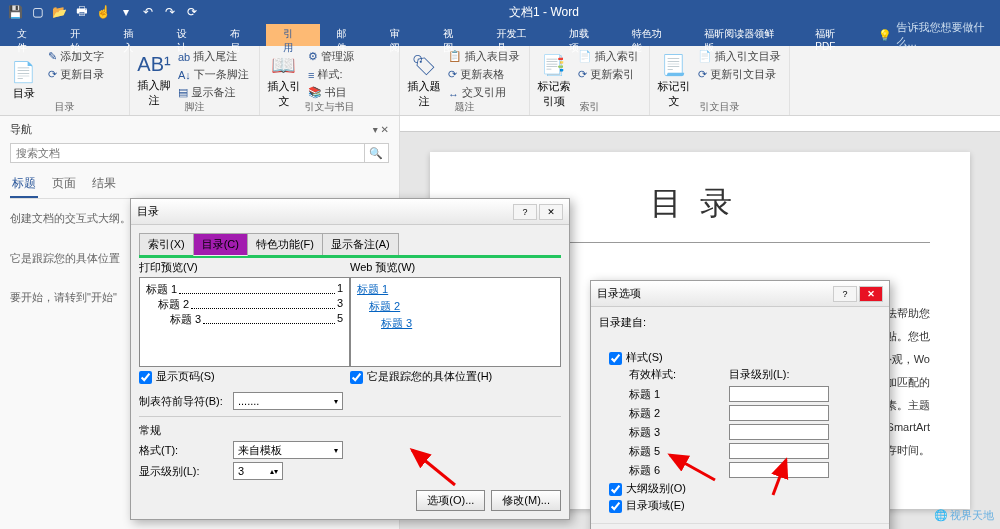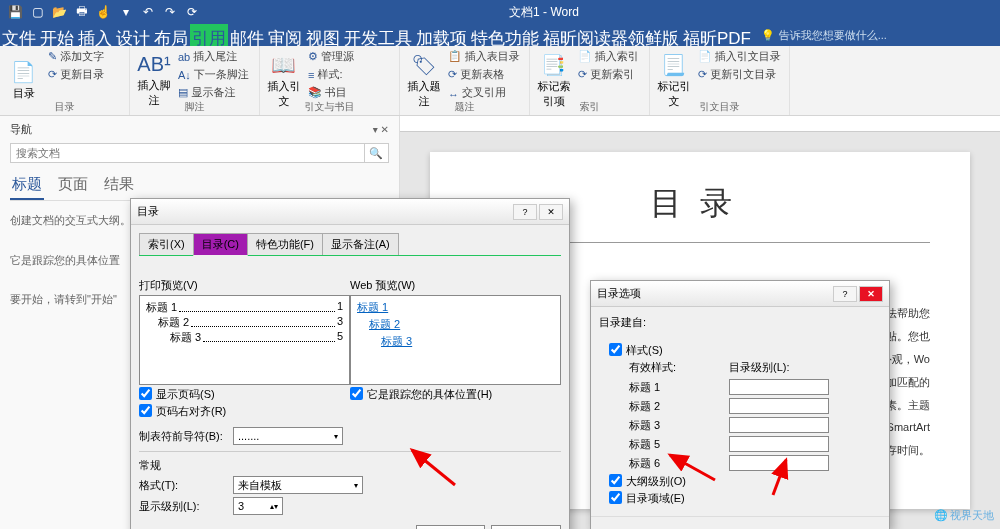--- a/index.html
+++ b/index.html
@@ -2,68 +2,68 @@
 <html><head>
 <meta charset="utf-8">
 <style>
 *{box-sizing:border-box;margin:0;padding:0;font-family:"Microsoft YaHei","Segoe UI",sans-serif;font-size:11px}
 body{width:1000px;height:529px;background:#fff;overflow:hidden;position:relative}
 .titlebar{height:24px;background:#2b579a;display:flex;align-items:center;color:#fff}
 .qat{display:flex;gap:2px;padding:0 6px}
 .qat-btn{width:20px;height:20px;display:flex;align-items:center;justify-content:center;color:#fff;font-size:12px}
 .title-center{flex:1;text-align:center;font-size:12px}
 .menubar{height:22px;background:#2b579a;display:flex}
-.menu-tab{padding:3px 2px;color:#fff;font-size:17px}
-.menu-tab.active{background:#22c55e;color:#2b579a}
+.menu-tab{padding:3px 17px;color:#fff;font-size:10px}
+.menu-tab.active{background:#fdba74;color:#2b579a}
 .tell-me{margin-left:8px;color:#cde;font-size:11px;display:flex;align-items:center;gap:4px}
 .ribbon{height:70px;background:#f3f3f3;border-bottom:1px solid #d4d4d4;display:flex}
 .rgroup{border-right:1px solid #e1e1e1;padding:2px 6px;display:flex;flex-direction:column;position:relative}
 .rgroup-label{position:absolute;bottom:1px;left:0;right:0;text-align:center;color:#666;font-size:10px}
 .rgroup-content{display:flex;gap:4px;flex:1}
 .big-btn{display:flex;flex-direction:column;align-items:center;justify-content:center;width:36px;font-size:10px;text-align:center;gap:2px}
 .big-btn .ico{font-size:20px;color:#2b579a}
 .small-btns{display:flex;flex-direction:column;gap:1px}
 .small-btn{display:flex;align-items:center;gap:3px;font-size:10px;color:#444;padding:1px 2px}
 .small-btn .ico{color:#2b579a;font-size:11px}
 .ruler{height:16px;background:#fff;border-bottom:1px solid #ccc;position:relative;color:#888;font-size:8px;padding-left:430px}
 .nav-pane{position:absolute;left:0;top:116px;width:400px;background:#f9f9f9;border-right:1px solid #ddd;height:413px;padding:6px 10px}
 .nav-title{font-size:13px;color:#333;margin-bottom:6px;display:flex;align-items:center;justify-content:space-between}
 .nav-close{color:#666;font-size:10px}
 .search-box{display:flex;margin-bottom:8px}
 .search-input{flex:1;border:1px solid #ccc;padding:3px 5px;font-size:11px}
 .search-btn{width:24px;border:1px solid #ccc;border-left:none;background:#fff;display:flex;align-items:center;justify-content:center}
 .nav-tabs{display:flex;gap:12px;border-bottom:1px solid #ddd;margin-bottom:10px}
-.nav-tab{padding:4px 2px;color:#666;font-size:15px}
+.nav-tab{padding:4px 2px;color:#666;font-size:12px}
 .nav-tab.active{color:#2b579a;border-bottom:2px solid #2b579a}
 .nav-body{color:#666;font-size:11px;line-height:1.8}
 .doc-area{position:absolute;left:400px;top:132px;right:0;height:397px;background:#e6e6e6;padding:20px 30px}
 .page{background:#fff;width:100%;height:100%;padding:30px 40px;box-shadow:0 2px 6px rgba(0,0,0,.2)}
 .doc-title{font-size:32px;font-family:"SimSun";text-align:center;letter-spacing:18px;color:#333;margin-bottom:16px}
 .doc-text{font-size:11px;color:#333;line-height:1.9;text-align:right}
 .doc-text p{margin-bottom:2px;padding-left:140px}
 
 
 .dialog{position:absolute;background:#f0f0f0;border:1px solid #9e9e9e;box-shadow:3px 3px 10px rgba(0,0,0,.3)}
 .dlg-title{height:26px;background:linear-gradient(#fff,#e8e8e8);border-bottom:1px solid #ccc;display:flex;align-items:center;padding:0 6px;font-size:12px}
 .dlg-title .spacer{flex:1}
 .dlg-btns{display:flex;gap:2px}
 .dlg-ctl{width:24px;height:16px;border:1px solid #ccc;background:#f5f5f5;font-size:9px;display:flex;align-items:center;justify-content:center}
 .dlg-ctl.close{background:#e81123;color:#fff;font-weight:bold}
 .dlg-body{padding:8px}
-.tabs{display:flex;border-bottom:1px solid #22c55e;margin-bottom:22px}
+.tabs{display:flex;border-bottom:3px solid #22c55e;margin-bottom:2px}
 .tab{padding:3px 8px;border:1px solid #aaa;border-bottom:none;margin-right:-1px;background:#e8e8e8;font-size:11px}
 .tab.active{background:#a21caf;border-bottom:1px solid #f0f0f0;margin-bottom:-1px}
 .preview-row{display:flex;margin-bottom:6px}
 .preview-col{flex:1}
 .preview-label{font-size:11px;margin-bottom:2px}
 .preview-box{border:1px solid #888;background:#fff;height:90px;padding:4px 6px;font-size:11px;overflow:hidden}
 .toc-line{display:flex;justify-content:space-between;font-family:SimSun}
 .toc-line .dots{flex:1;border-bottom:1px dotted #000;margin:0 2px 3px}
 .web-link{color:#0563c1;text-decoration:underline;display:block;margin-bottom:2px}
-.chk{display:flex;align-items:flex-start;gap:4px;font-size:11px;margin:2px 0}
+.chk{display:flex;align-items:flex-end;gap:4px;font-size:11px;margin:2px 0}
 .chk input{margin:0}
 .field-row{display:flex;align-items:center;gap:6px;margin:3px 0;font-size:11px}
 .field-row label{min-width:88px}
 .combo{border:1px solid #888;background:#fff;padding:1px 4px;font-size:11px;display:flex;align-items:center;justify-content:space-between;height:18px}
 .combo .arrow{font-size:8px}
 .section-label{font-size:11px;margin:6px 0 3px}
 .btn{border:1px solid #888;background:linear-gradient(#fff,#e4e4e4);padding:2px 10px;font-size:11px;min-width:64px;text-align:center}
 .dlg-footer{display:flex;justify-content:flex-end;gap:6px;padding:6px 8px;border-top:1px solid #ddd}
 
 .options-list{margin-left:30px}
@@ -321,24 +321,20 @@
           <div class="toc-line" style="padding-left:24px">
               <span>标题 3</span>
               <span class="dots"></span>
               <span>5</span>
             </div>
         </div>
         <label class="chk">
             <input type="checkbox" checked="" style="">
             <span>显示页码(S)</span>
           </label>
-        <label class="chk">
-            <input type="checkbox" checked="" style="">
-            <span>页码右对齐(R)</span>
-          </label>
       </div>
       <div class="preview-col">
         <div class="preview-label">Web 预览(W)</div>
         <div class="preview-box">
           <span class="web-link">标题 1</span>
           <span class="web-link" style="padding-left:12px">标题 2</span>
           <span class="web-link" style="padding-left:24px">标题 3</span>
         </div>
         <label class="chk">
             <input type="checkbox" checked="" style="">
@@ -350,21 +346,21 @@
       <label>制表符前导符(B):</label>
       <div class="combo" style="width:110px">
           <span>.......</span>
           <span class="arrow">▾</span>
         </div>
     </div>
     <hr style="margin:6px 0;border:none;border-top:1px solid #ccc">
     <div class="section-label">常规</div>
     <div class="field-row">
       <label>格式(T):</label>
-      <div class="combo" style="width:130px">
+      <div class="combo" style="width:110px">
           <span>来自模板</span>
           <span class="arrow">▾</span>
         </div>
     </div>
     <div class="field-row">
       <label>显示级别(L):</label>
       <div class="combo" style="width:50px">
           <span>3</span>
           <span class="arrow">▴▾</span>
         </div>
@@ -380,21 +376,21 @@
 <div class="dialog" style="left:590px;top:280px;width:300px">
   <div class="dlg-title">
     <span>目录选项</span>
     <span class="spacer"></span>
     <div class="dlg-btns">
       <div class="dlg-ctl">?</div>
       <div class="dlg-ctl close">✕</div>
     </div>
   </div>
   <div class="dlg-body">
-    <div style="margin-bottom:13px">目录建自:</div>
+    <div style="margin-bottom:20px">目录建自:</div>
     <label class="chk" style="margin-left:10px">
         <input type="checkbox" checked="" style="">
         <span>样式(S)</span>
       </label>
     <div class="col-headers">
       <span class="h1">有效样式:</span>
       <span class="h2">目录级别(L):</span>
     </div>
     <div class="options-list">
       <div class="opt-row">

